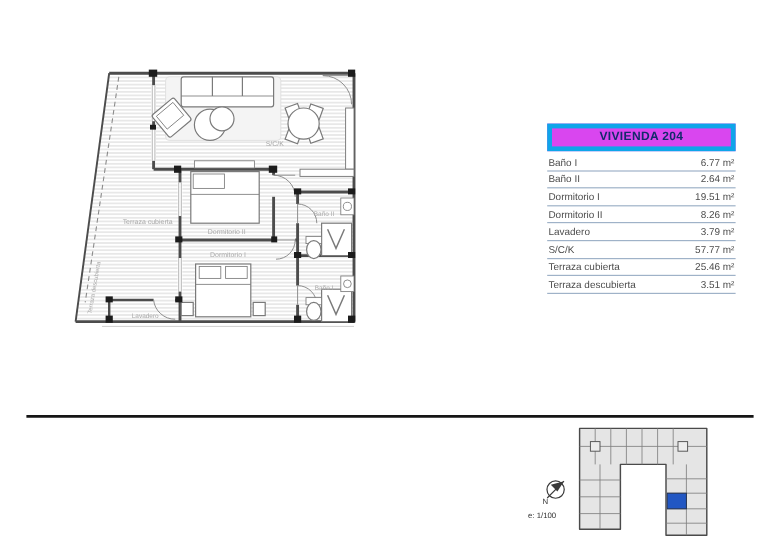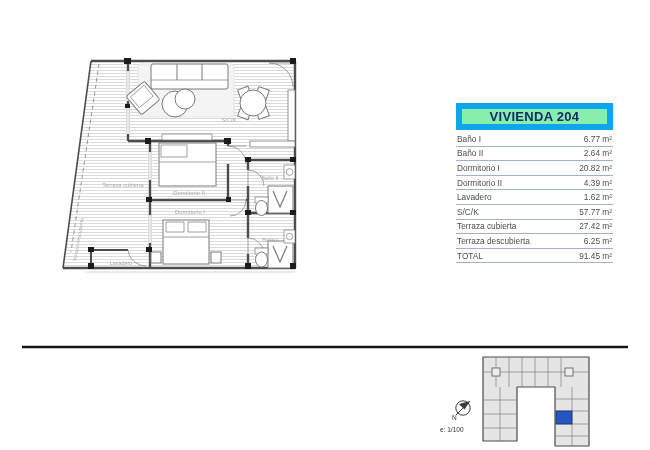--- a/index.html
+++ b/index.html
@@ -6,22 +6,22 @@
   .screen{
     position:relative;width:650px;height:450px;background:#ffffff;overflow:hidden;
     font-family:"Liberation Sans",sans-serif;
   }
   svg{position:absolute;left:0;top:0;}
   .plan-label{fill:#a9a9a9;font-family:"Liberation Sans",sans-serif;}
   .area-table{
     position:absolute;left:456px;top:103px;width:157px;
   }
   .area-table .tbl-header{
-    height:15px;background:#86efac;border:6px solid #0ea5e9;
-    color:#132a6b;font-weight:bold;font-size:13px;letter-spacing:.3px;
+    height:15px;background:#d946ef;border:4px solid #0ea5e9;
+    color:#132a6b;font-weight:bold;font-size:10px;letter-spacing:.3px;
     display:flex;align-items:center;justify-content:center;
   }
   .area-table .tbl-rows{margin-top:2px;}
   .area-table .tbl-row{
     display:flex;justify-content:space-between;align-items:center;
     height:13.6px;border-bottom:1px solid #9fb2c8;
     font-size:8.3px;color:#4d4d4d;padding:0 1px;
   }
   .area-table .tbl-row .lbl{white-space:nowrap;}
   .area-table .tbl-row .val{white-space:nowrap;}
@@ -260,42 +260,38 @@
       <div class="tbl-row">
           <span class="lbl">Baño I</span>
           <span class="val">6.77 m²</span>
         </div>
       <div class="tbl-row">
           <span class="lbl">Baño II</span>
           <span class="val">2.64 m²</span>
         </div>
       <div class="tbl-row">
           <span class="lbl">Dormitorio I</span>
-          <span class="val">20.82 m²</span>
+          <span class="val">19.51 m²</span>
         </div>
       <div class="tbl-row">
           <span class="lbl">Dormitorio II</span>
-          <span class="val">4.39 m²</span>
+          <span class="val">8.26 m²</span>
         </div>
       <div class="tbl-row">
           <span class="lbl">Lavadero</span>
-          <span class="val">1.62 m²</span>
+          <span class="val">3.79 m²</span>
         </div>
       <div class="tbl-row">
           <span class="lbl">S/C/K</span>
           <span class="val">57.77 m²</span>
         </div>
       <div class="tbl-row">
           <span class="lbl">Terraza cubierta</span>
-          <span class="val">27.42 m²</span>
+          <span class="val">25.46 m²</span>
         </div>
       <div class="tbl-row">
           <span class="lbl">Terraza descubierta</span>
-          <span class="val">6.25 m²</span>
-        </div>
-      <div class="tbl-row">
-          <span class="lbl">TOTAL</span>
-          <span class="val">91.45 m²</span>
+          <span class="val">3.51 m²</span>
         </div>
     </div>
   </div>
 
 </div>
 
 </body></html>

